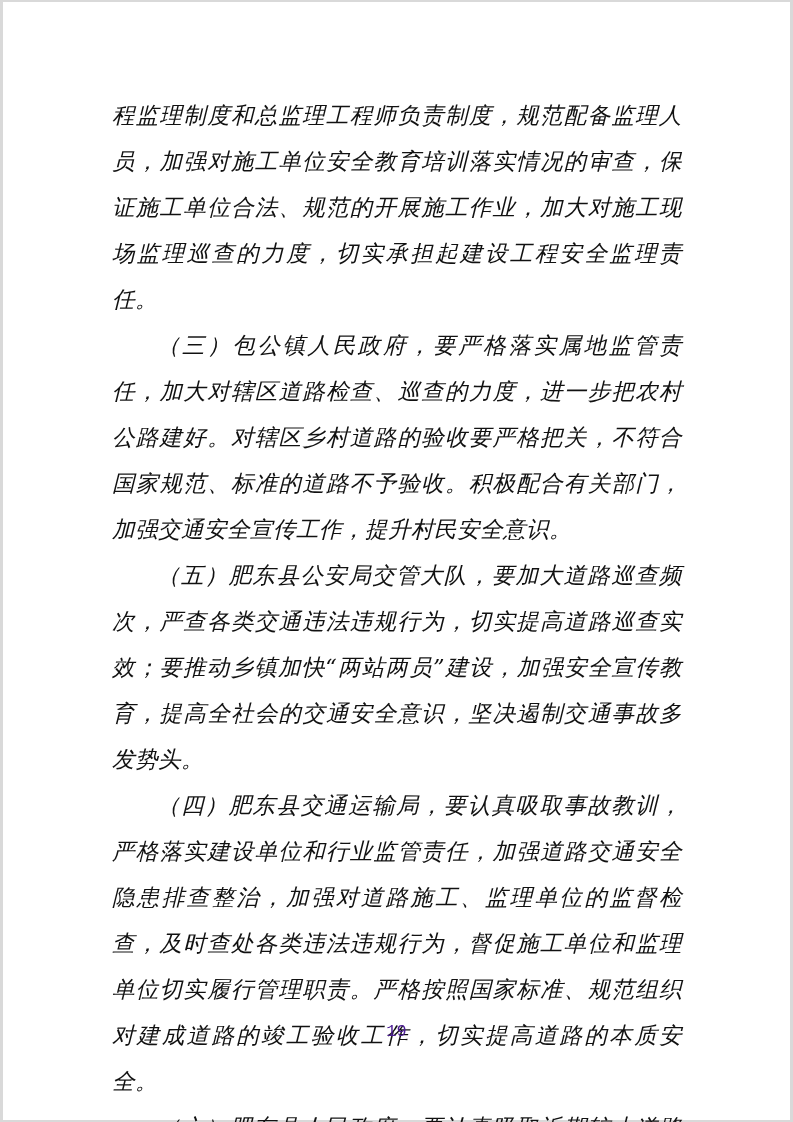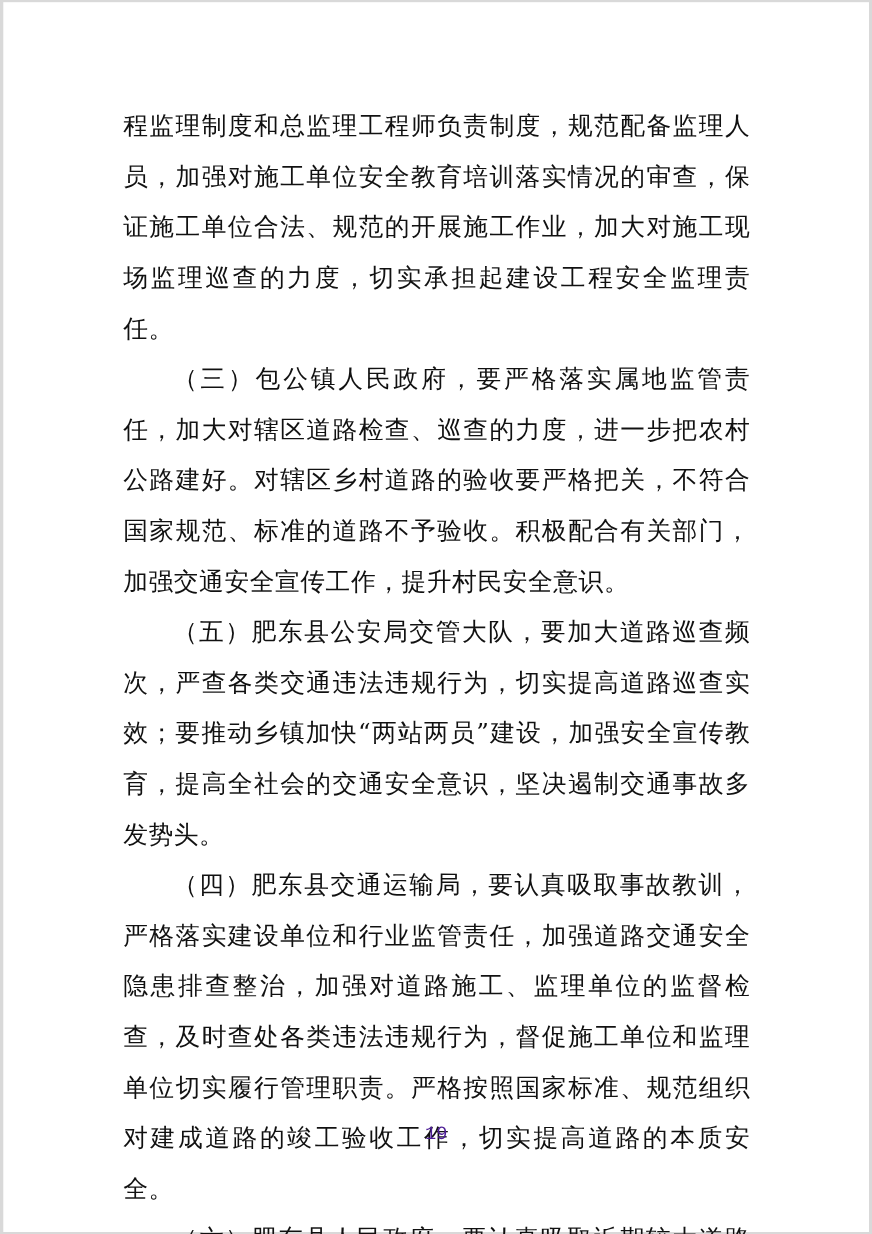--- a/index.html
+++ b/index.html
@@ -25,20 +25,21 @@
   .para {
     font-family: "DejaVu Serif", "Liberation Serif", serif;
     font-size: 22.5px;
     line-height: 46px;
     color: #111111;
     text-align: justify;
     text-justify: inter-ideograph;
     letter-spacing: 0.5px;
     margin: 0 0 0 0;
     text-indent: 0;
+    font-style: italic;
   }
   .para.indent {
     text-indent: 45px;
   }
   .page-number {
     position: absolute;
     left: 0;
     top: 1022px;
     width: 793px;
     text-align: center;

